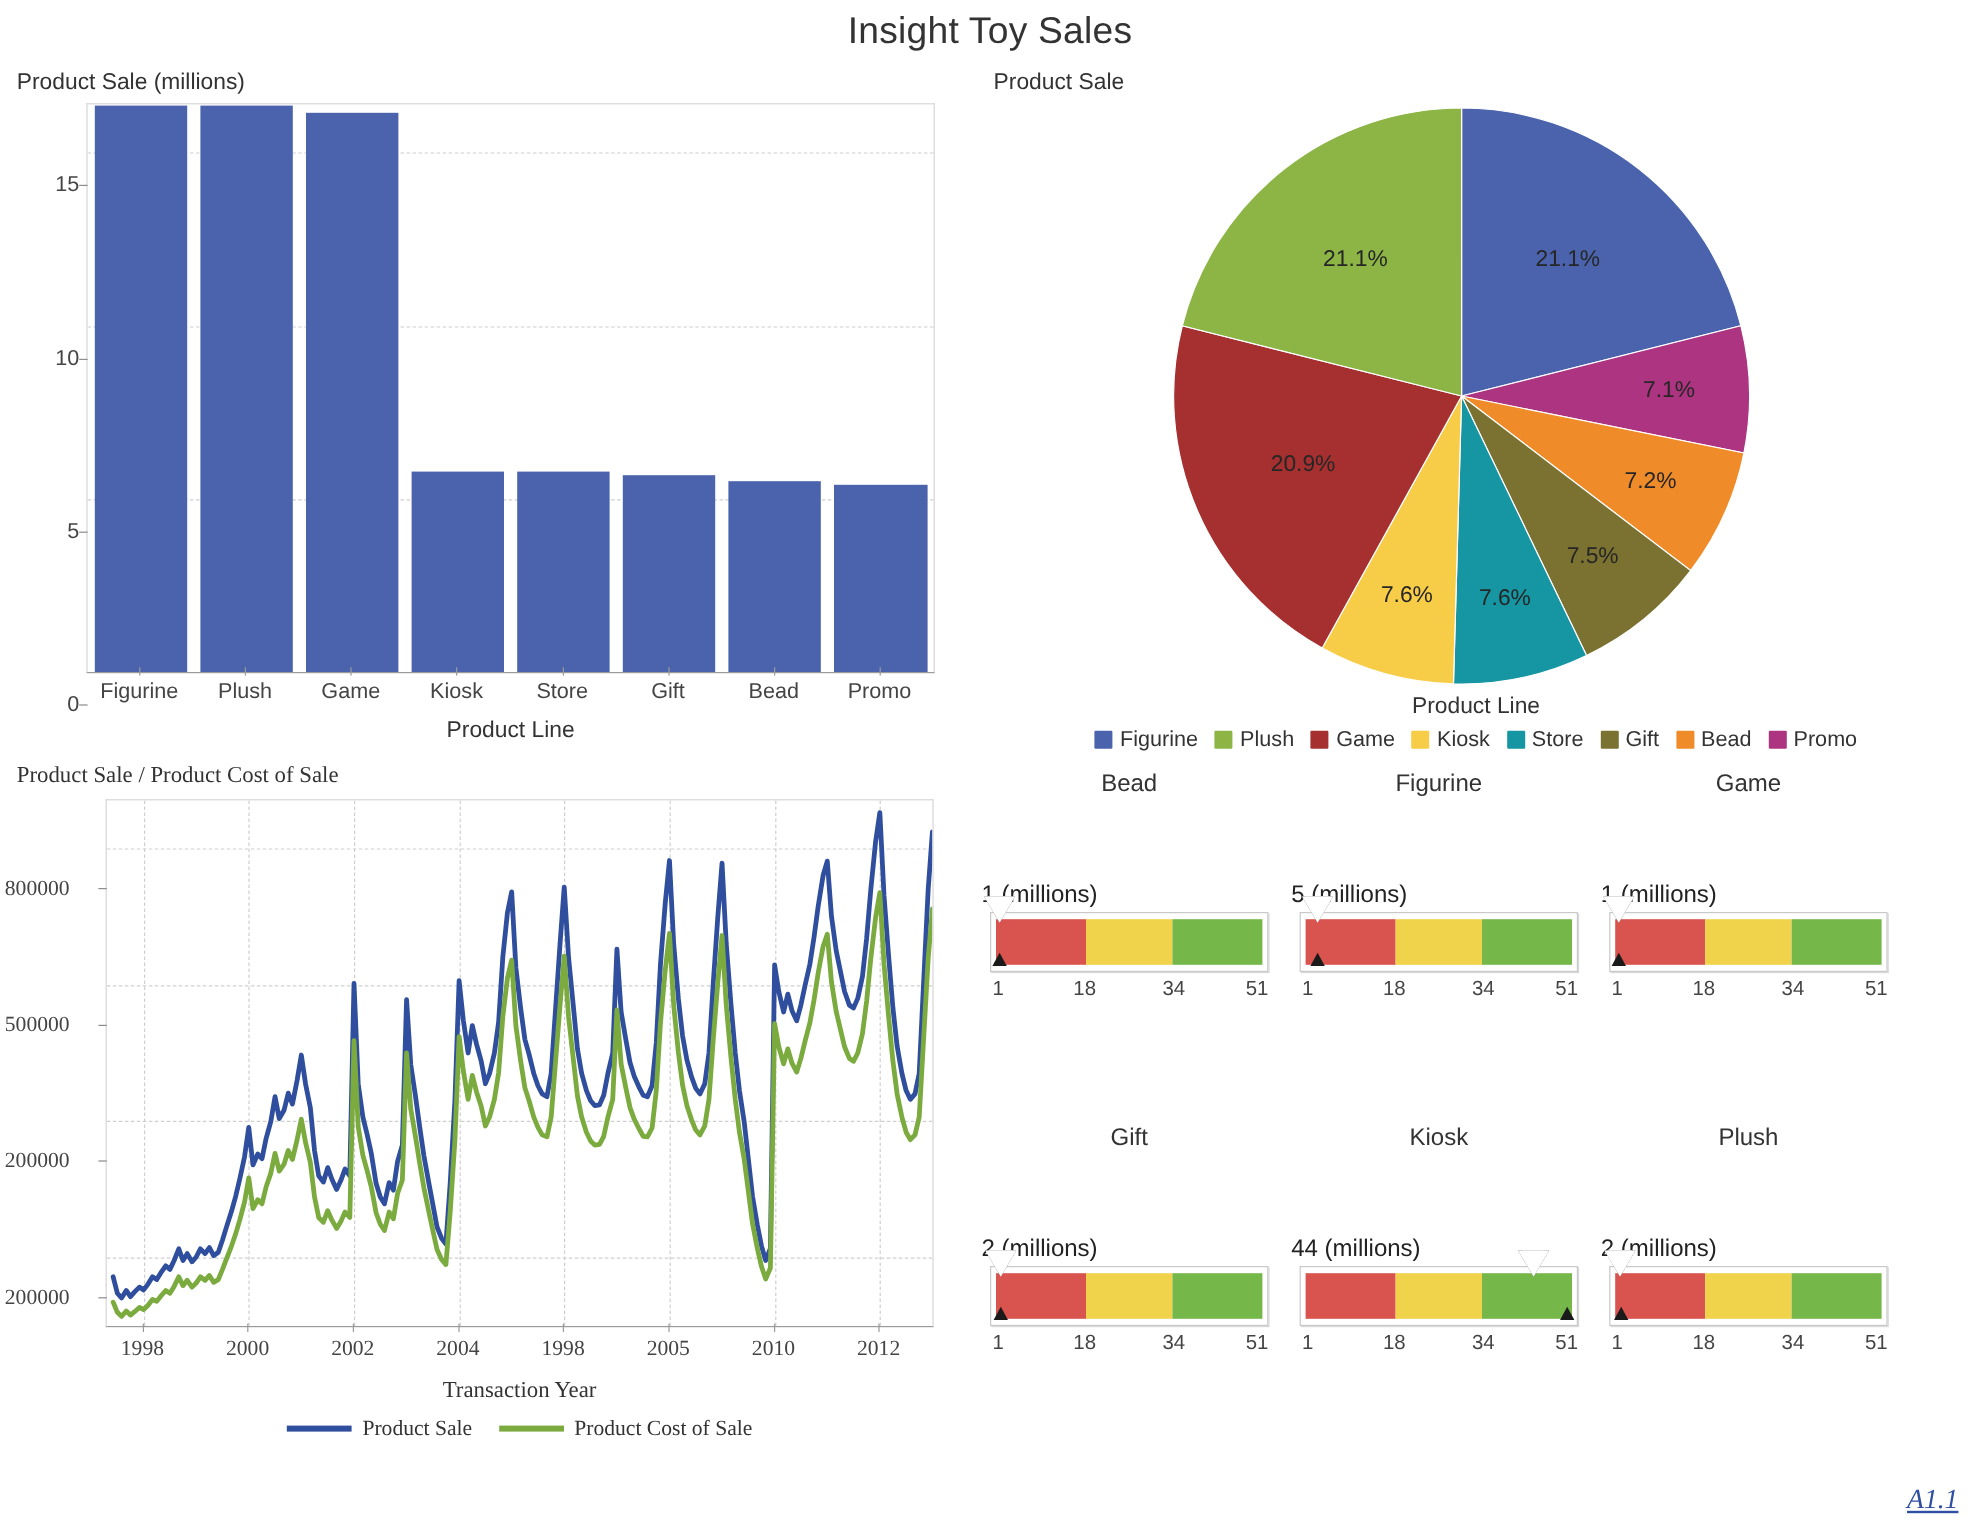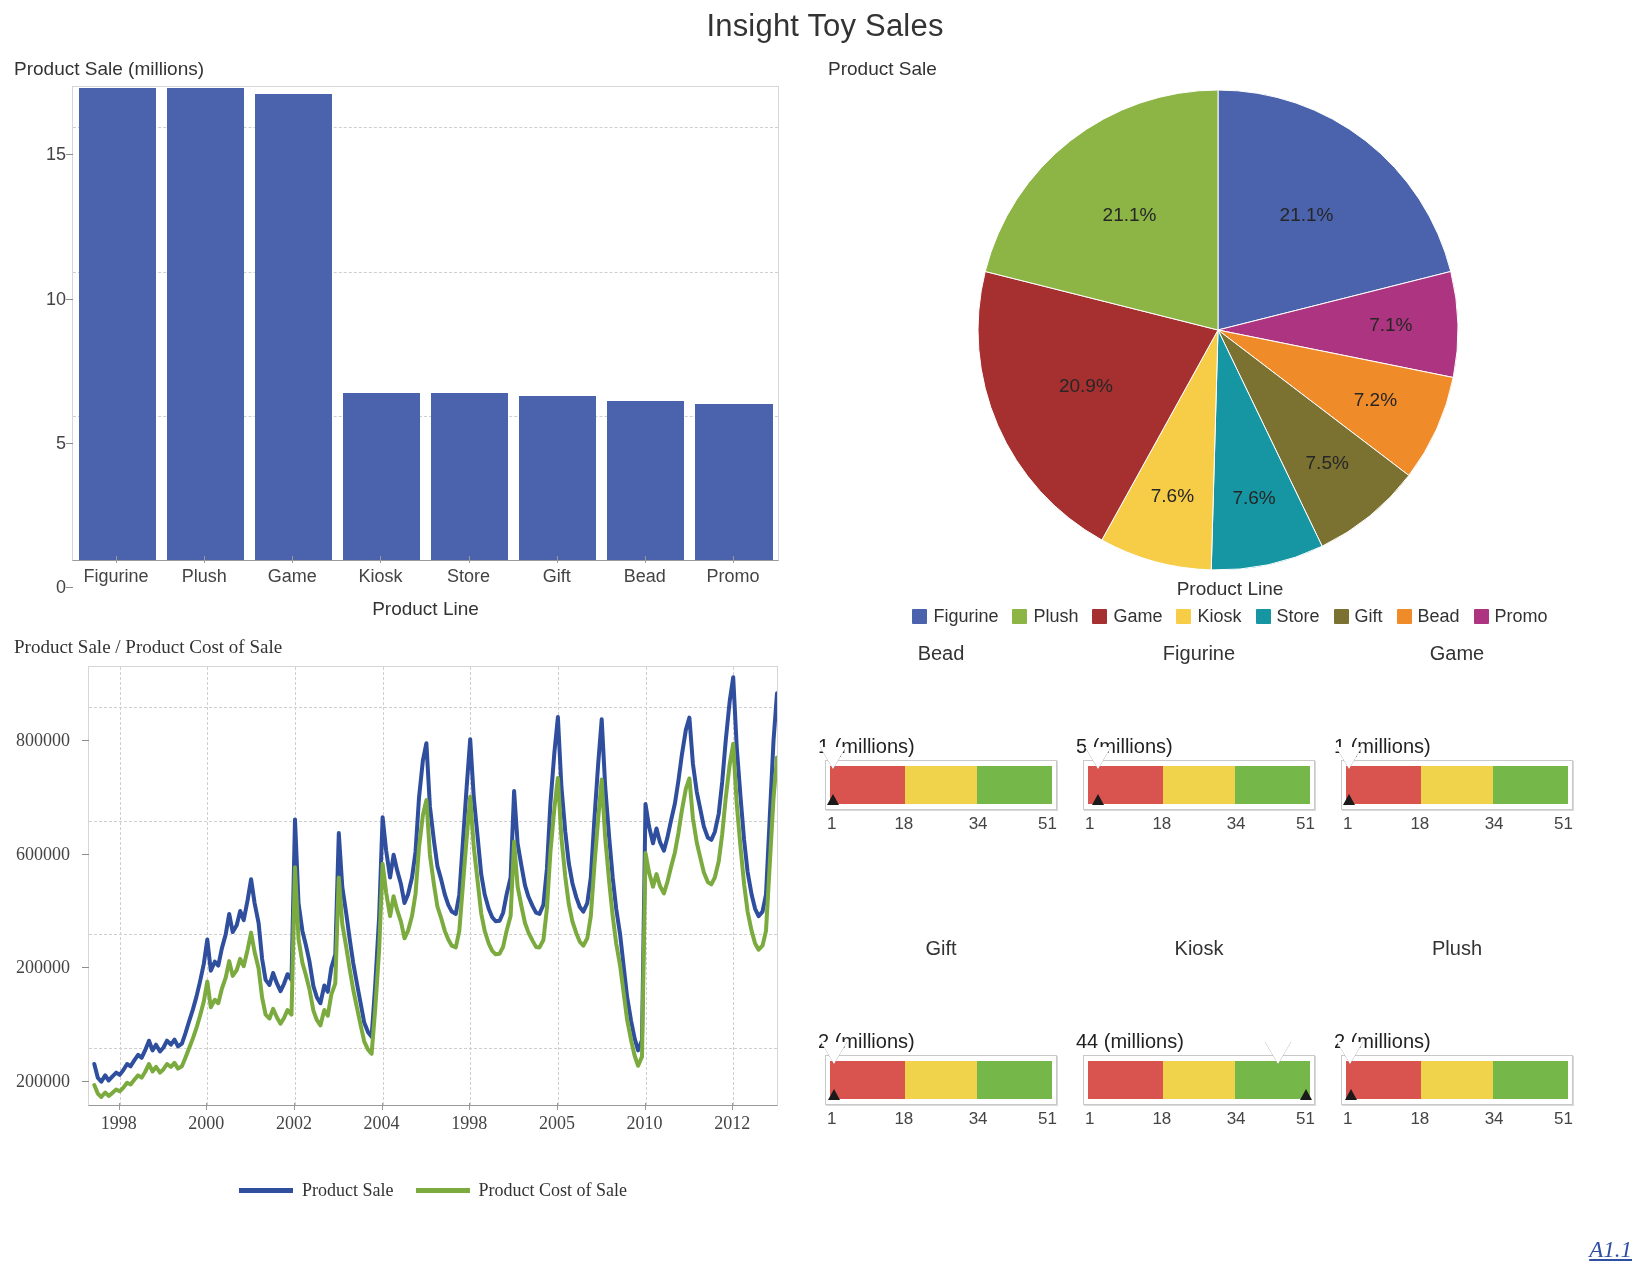--- a/index.html
+++ b/index.html
@@ -119,21 +119,21 @@
   }
   .line-hgrid {
     position: absolute; left: 0; right: 0; height: 0;
     border-top: 1px dashed #cfcfcf;
   }
   .line-vgrid {
     position: absolute; top: 0; bottom: 0; width: 0;
     border-left: 1px dashed #cfcfcf;
   }
   #line-yticks .tick-label {
-    position: absolute; right: 0; text-align: center; width: 78px;
+    position: absolute; right: 0; text-align: left; width: 78px;
     transform: translateY(-50%);
   }
   #line-xticks .tick-label {
     position: absolute; text-align: center; transform: translateX(-50%);
   }
   #line-xaxis-title {
     position: absolute; left: 88px; width: 690px; top: 516px;
     text-align: center;
   }
   #line-legend {
@@ -358,21 +358,21 @@
         <polyline points="5.3,397.0 8.8,410.7 12.3,414.7 16.2,408.4 19.7,413.5 23.2,409.6 27.2,405.6 30.7,407.9 34.2,403.3 38.1,397.0 41.6,399.3 45.1,393.6 49.1,387.9 52.6,390.8 56.1,383.4 60.0,373.7 63.5,383.4 67.0,377.7 71.0,384.5 74.5,380.5 78.0,373.7 81.9,377.7 85.5,372.6 89.0,379.4 92.9,376.6 96.4,366.3 99.9,355.0 103.9,342.4 107.4,329.9 110.9,315.1 114.8,296.9 118.3,272.5 121.8,303.8 125.8,294.7 129.3,298.6 132.8,281.6 136.7,267.4 140.2,246.9 143.7,265.1 147.7,258.2 151.2,244.0 154.7,253.1 158.6,233.2 162.1,212.2 165.6,236.1 169.6,256.0 173.1,291.8 176.6,312.9 180.5,318.0 184.1,306.0 187.6,315.7 191.5,324.2 195.0,316.8 198.5,307.2 202.5,312.9 206.0,152.4 209.5,236.1 213.4,263.9 216.9,278.2 220.4,294.1 224.4,319.1 227.9,330.5 231.4,336.2 235.3,318.5 238.8,324.8 242.3,300.9 246.3,287.3 249.8,166.1 253.3,220.1 257.2,246.3 260.7,271.9 264.2,295.8 268.2,318.0 271.7,336.7 275.2,355.5 279.1,365.2 282.6,369.7 286.2,318.5 290.1,250.3 293.6,150.2 297.1,183.2 301.1,210.5 304.6,187.7 308.1,203.1 312.0,217.3 315.5,236.1 319.0,227.5 323.0,210.5 326.5,184.9 330.0,130.8 333.9,93.3 337.4,76.2 340.9,139.4 344.9,173.5 348.4,199.1 351.9,211.6 355.8,227.5 359.3,237.8 362.8,244.6 366.8,246.9 370.3,227.5 373.8,176.3 377.7,119.5 381.2,72.2 384.8,130.8 388.7,170.6 392.2,207.1 395.7,227.5 399.7,241.8 403.2,250.3 406.7,254.3 410.6,253.7 414.1,245.7 417.6,227.5 421.6,210.5 425.1,124.0 428.6,176.3 432.5,199.1 436.0,218.4 439.5,229.8 443.5,238.9 447.0,245.7 450.5,246.9 454.4,237.8 457.9,201.9 461.4,136.5 465.4,85.3 468.9,50.1 472.4,119.5 476.3,165.0 479.8,196.2 483.4,216.2 487.3,230.4 490.8,240.0 494.3,244.6 498.3,236.1 501.8,210.5 505.3,153.6 509.2,96.7 512.7,52.3 516.2,119.5 520.2,170.6 523.7,210.5 527.2,241.8 531.1,267.4 534.6,298.6 538.1,329.9 542.1,353.8 545.6,371.4 549.1,383.4 553.0,373.2 556.5,137.1 560.0,159.3 564.0,176.3 567.5,161.5 571.0,175.2 574.9,183.7 578.4,170.6 582.0,153.6 585.9,136.5 589.4,113.8 592.9,87.6 596.9,62.6 600.4,50.6 603.9,96.7 607.8,125.1 611.3,142.2 614.8,159.3 618.8,170.6 622.3,172.9 625.8,165.0 629.7,146.8 633.2,114.9 636.7,73.9 640.7,34.1 644.2,10.2 647.7,79.6 651.6,130.8 655.1,172.9 658.6,204.8 662.6,227.5 666.1,241.8 669.6,249.1 673.5,244.6 677.0,227.5 680.6,153.6 684.5,73.9 688.0,26.2" fill="none" stroke="#2f4f9e" stroke-width="4" stroke-linejoin="round" stroke-linecap="round"></polyline>
         <polyline points="5.3,418.1 8.8,426.6 12.3,430.0 16.2,425.5 19.7,428.9 23.2,426.1 27.2,422.6 30.7,424.3 34.2,420.9 38.1,415.8 41.6,417.5 45.1,413.0 49.1,408.4 52.6,410.7 56.1,405.0 60.0,397.0 63.5,404.4 67.0,399.9 71.0,405.6 74.5,402.2 78.0,397.0 81.9,399.9 85.5,395.9 89.0,401.6 92.9,399.3 96.4,390.8 99.9,381.7 103.9,371.4 107.4,361.2 110.9,349.3 114.8,334.5 118.3,314.6 121.8,340.2 125.8,332.8 129.3,336.2 132.8,322.0 136.7,310.6 140.2,294.1 143.7,308.9 147.7,303.2 151.2,291.8 154.7,299.2 158.6,282.7 162.1,265.6 165.6,285.0 169.6,301.5 173.1,330.5 176.6,347.6 180.5,351.5 184.1,341.9 187.6,349.8 191.5,356.7 195.0,351.0 198.5,343.0 202.5,347.6 206.0,200.2 209.5,271.9 213.4,295.8 216.9,308.3 220.4,322.0 224.4,343.6 227.9,353.2 231.4,358.4 235.3,343.0 238.8,348.7 242.3,327.6 246.3,316.3 249.8,210.5 253.3,257.1 257.2,279.9 260.7,302.0 264.2,322.5 268.2,341.9 271.7,358.4 275.2,374.3 279.1,382.8 282.6,386.8 286.2,342.4 290.1,283.3 293.6,196.8 297.1,225.3 301.1,249.1 304.6,229.2 308.1,242.9 312.0,254.8 315.5,271.3 319.0,263.9 323.0,249.1 326.5,227.0 330.0,180.3 333.9,147.9 337.4,133.1 340.9,187.7 344.9,217.3 348.4,239.5 351.9,250.3 355.8,263.9 359.3,272.5 362.8,278.7 366.8,280.4 370.3,263.9 373.8,219.6 377.7,170.6 381.2,129.7 384.8,180.3 388.7,215.0 392.2,246.3 395.7,263.9 399.7,276.5 403.2,283.8 406.7,287.3 410.6,286.7 414.1,279.9 417.6,263.9 421.6,249.1 425.1,174.6 428.6,219.6 432.5,239.5 436.0,256.0 439.5,265.6 443.5,273.6 447.0,279.9 450.5,280.4 454.4,273.0 457.9,241.8 461.4,185.4 465.4,141.1 468.9,110.9 472.4,170.6 476.3,209.9 479.8,237.2 483.4,254.3 487.3,266.2 490.8,274.7 494.3,278.7 498.3,271.3 501.8,249.1 505.3,200.2 509.2,151.3 512.7,112.6 516.2,170.6 520.2,215.0 523.7,249.1 527.2,276.5 531.1,298.6 534.6,325.4 538.1,352.7 542.1,373.2 545.6,388.5 549.1,398.8 553.0,389.6 556.5,186.0 560.0,205.3 564.0,219.6 567.5,207.1 571.0,219.0 574.9,226.4 578.4,215.0 582.0,200.2 585.9,185.4 589.4,166.1 592.9,143.3 596.9,121.7 600.4,111.5 603.9,151.3 607.8,175.8 611.3,190.6 614.8,205.3 618.8,215.0 622.3,217.3 625.8,210.5 629.7,194.5 633.2,167.2 636.7,131.4 640.7,97.3 644.2,76.8 647.7,136.5 651.6,180.9 655.1,217.3 658.6,244.6 662.6,263.9 666.1,276.5 669.6,282.7 673.5,278.7 677.0,263.9 680.6,200.2 684.5,131.4 688.0,90.4" fill="none" stroke="#7bab3e" stroke-width="4" stroke-linejoin="round" stroke-linecap="round"></polyline>
       </svg>
   </div>
 
   <div class="abs" id="line-yticks" style="left:0;top:34px;width:82px;height:440px;">
       <div class="tick-label" style="top: 415.117px;">200000</div>
       <div class="ytick-dash" style="right: -7px; top: 415.117px;"></div>
       <div class="tick-label" style="top: 301.351px;">200000</div>
       <div class="ytick-dash" style="right: -7px; top: 301.351px;"></div>
-      <div class="tick-label" style="top: 187.584px;">600000</div>
+      <div class="tick-label" style="top: 187.584px;">500000</div>
       <div class="ytick-dash" style="right: -7px; top: 187.584px;"></div>
       <div class="tick-label" style="top: 73.8182px;">800000</div>
       <div class="ytick-dash" style="right: -7px; top: 73.8182px;"></div>
     </div>
   <div class="abs" id="line-xticks" style="left:88px;top:478px;width:690px;height:28px;">
       <div class="tick-label" style="left: 30.6752px; top: 3px;">1998</div>
       <div class="xtick-dash" style="left: 30.6752px; top: -7px;"></div>
       <div class="tick-label" style="left: 118.318px; top: 3px;">2000</div>
       <div class="xtick-dash" style="left: 118.318px; top: -7px;"></div>
       <div class="tick-label" style="left: 205.962px; top: 3px;">2002</div>
@@ -382,20 +382,21 @@
       <div class="tick-label" style="left: 381.248px; top: 3px;">1998</div>
       <div class="xtick-dash" style="left: 381.248px; top: -7px;"></div>
       <div class="tick-label" style="left: 468.892px; top: 3px;">2005</div>
       <div class="xtick-dash" style="left: 468.892px; top: -7px;"></div>
       <div class="tick-label" style="left: 556.535px; top: 3px;">2010</div>
       <div class="xtick-dash" style="left: 556.535px; top: -7px;"></div>
       <div class="tick-label" style="left: 644.178px; top: 3px;">2012</div>
       <div class="xtick-dash" style="left: 644.178px; top: -7px;"></div>
     </div>
 
+  <div class="axis-caption" id="line-xaxis-title">Transaction Year</div>
 
   <div id="line-legend">
       <div class="line-legend-entry">
         <span class="line-legend-rule" style="background: rgb(47, 79, 158);"></span>
         <span class="legend-text">Product Sale</span>
       </div>
       <div class="line-legend-entry">
         <span class="line-legend-rule" style="background: rgb(123, 171, 62);"></span>
         <span class="legend-text">Product Cost of Sale</span>
       </div>

